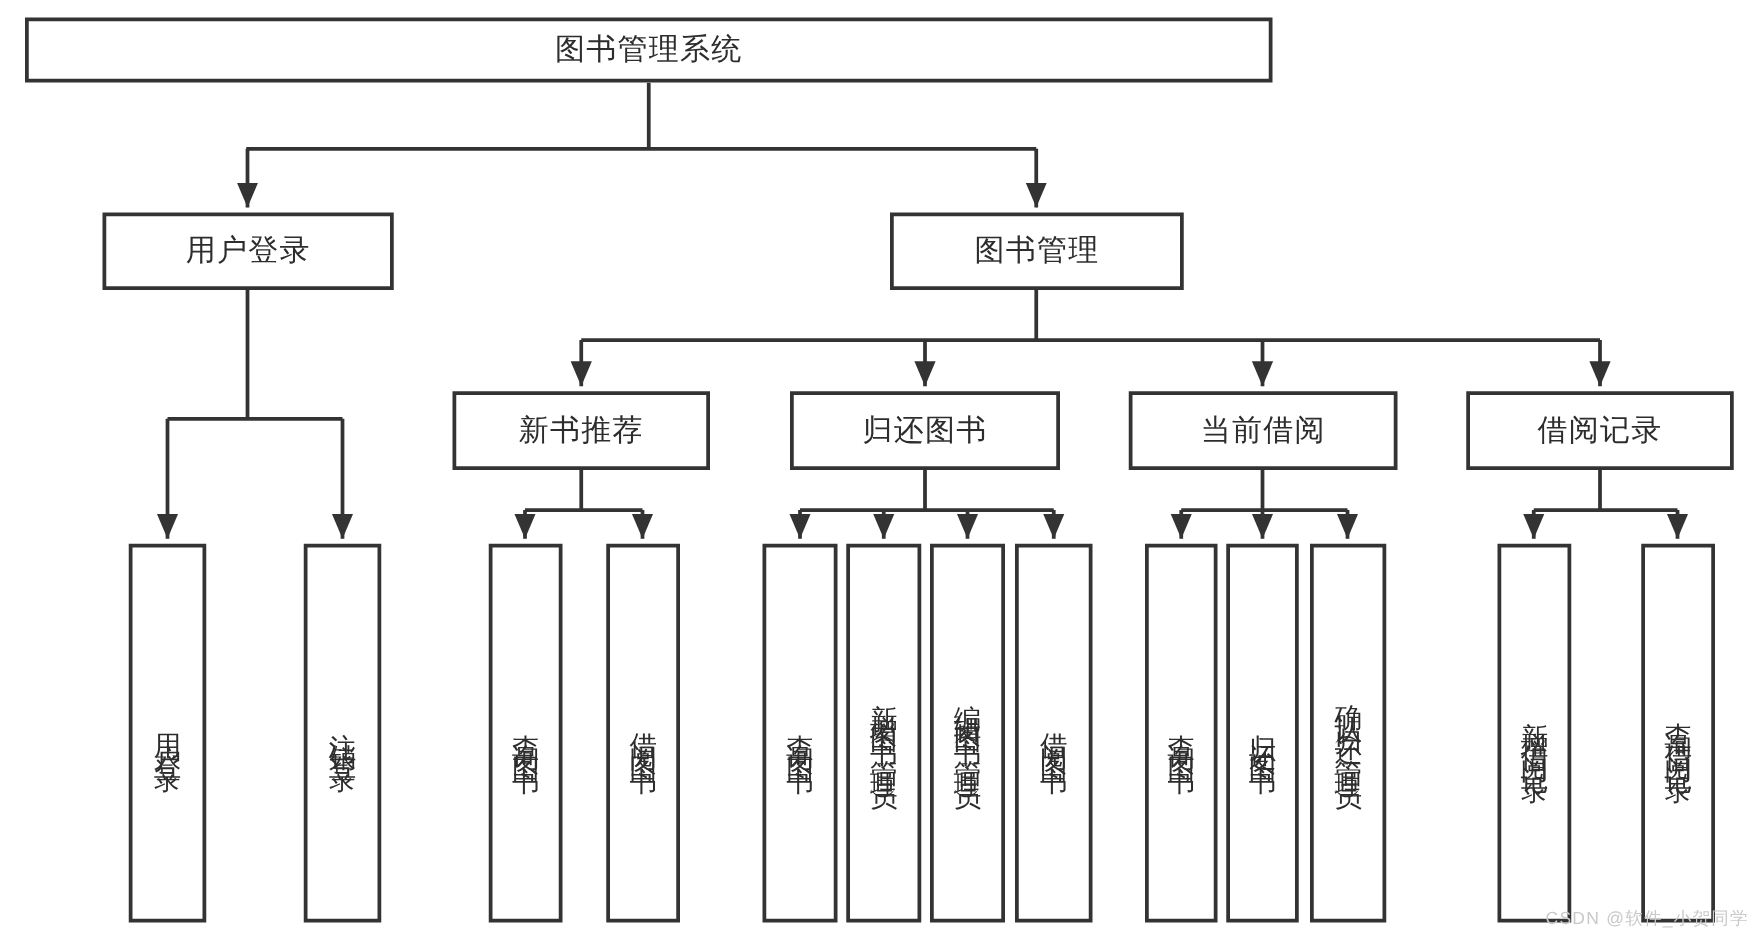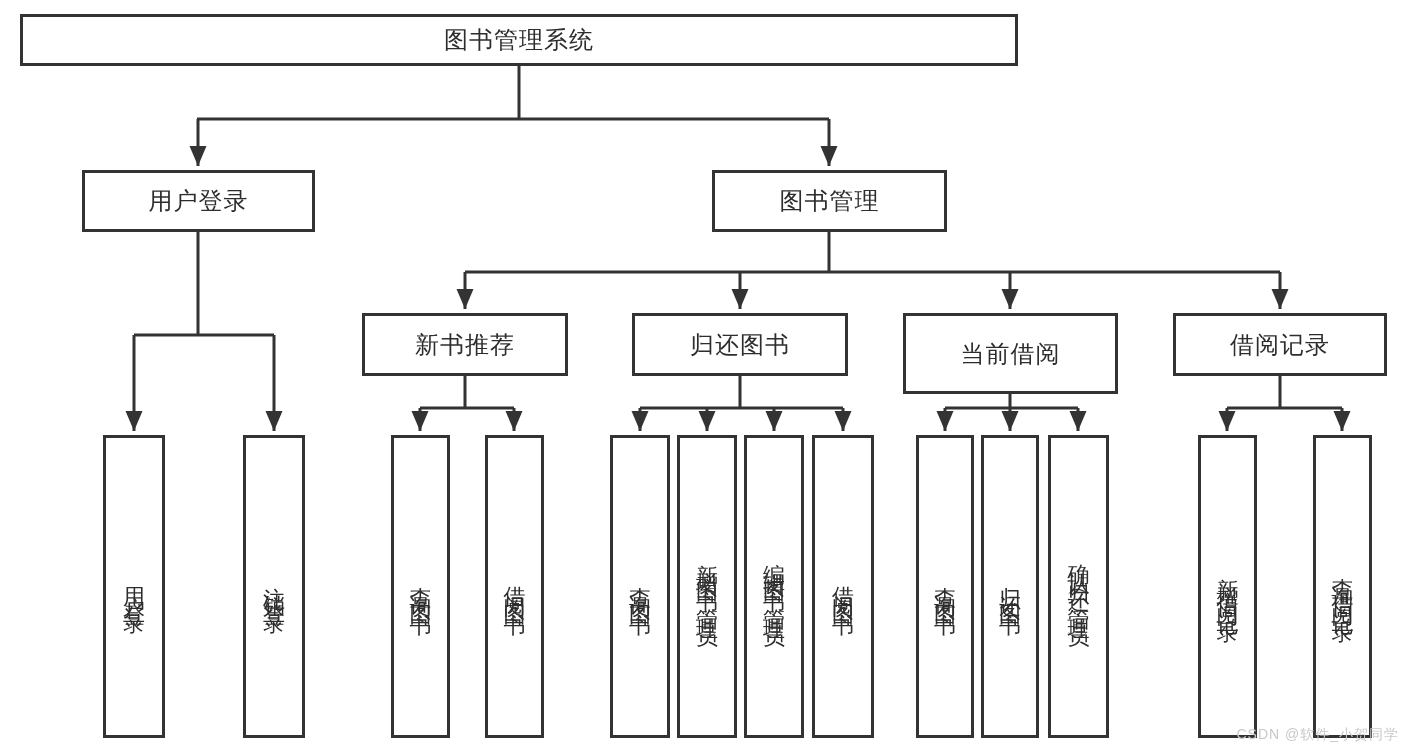--- a/index.html
+++ b/index.html
@@ -103,21 +103,21 @@
     </g>
   </svg>
 
   <div class="node" style="left:20px; top:14px; width:998px; height:52px;">图书管理系统</div>
 
   <div class="node" style="left:82px; top:170px; width:233px; height:62px;">用户登录</div>
   <div class="node" style="left:362px; top:313px; width:206px; height:63px;">新书推荐</div>
 
   <div class="node" style="left:712px; top:170px; width:235px; height:62px;">图书管理</div>
   <div class="node" style="left:632px; top:313px; width:216px; height:63px;">归还图书</div>
-  <div class="node" style="left:903px; top:313px; width:215px; height:81px;">当前借阅</div>
+  <div class="node" style="left:903px; top:313px; width:215px; height:63px;">当前借阅</div>
   <div class="node" style="left:1173px; top:313px; width:214px; height:63px;">借阅记录</div>
 
   <div class="node v" style="left:103px; top:435px; width:62px; height:303px;">用户登录</div>
   <div class="node v" style="left:243px; top:435px; width:62px; height:303px;">注销登录</div>
 
   <div class="node v" style="left:391px; top:435px; width:59px; height:303px;">查询图书</div>
   <div class="node v" style="left:485px; top:435px; width:59px; height:303px;">借阅图书</div>
 
   <div class="node v" style="left:610px; top:435px; width:60px; height:303px;">查询图书</div>
   <div class="node v" style="left:677px; top:435px; width:60px; height:303px;">新增图书（管理员）</div>

